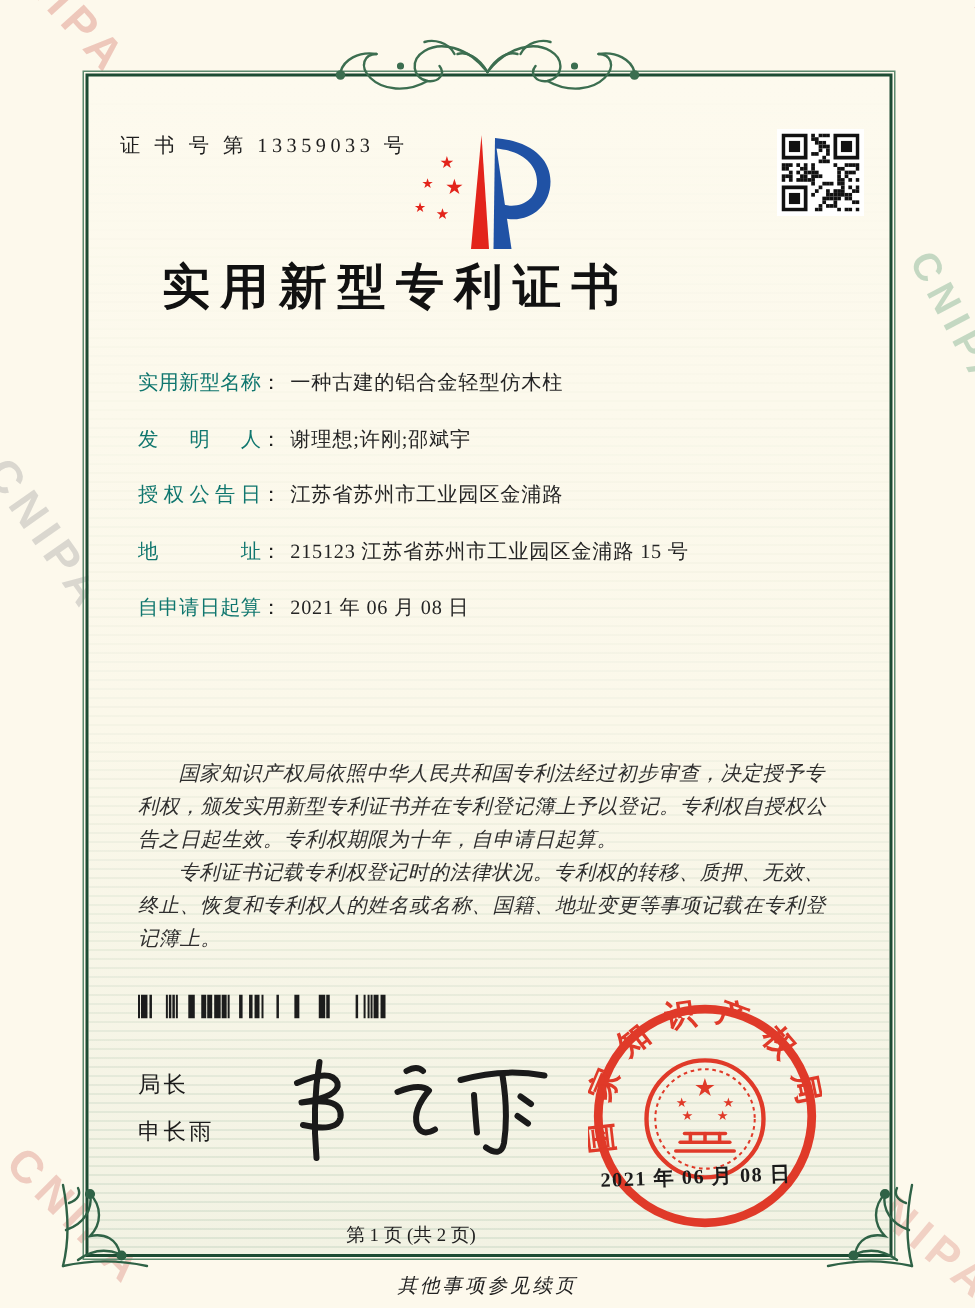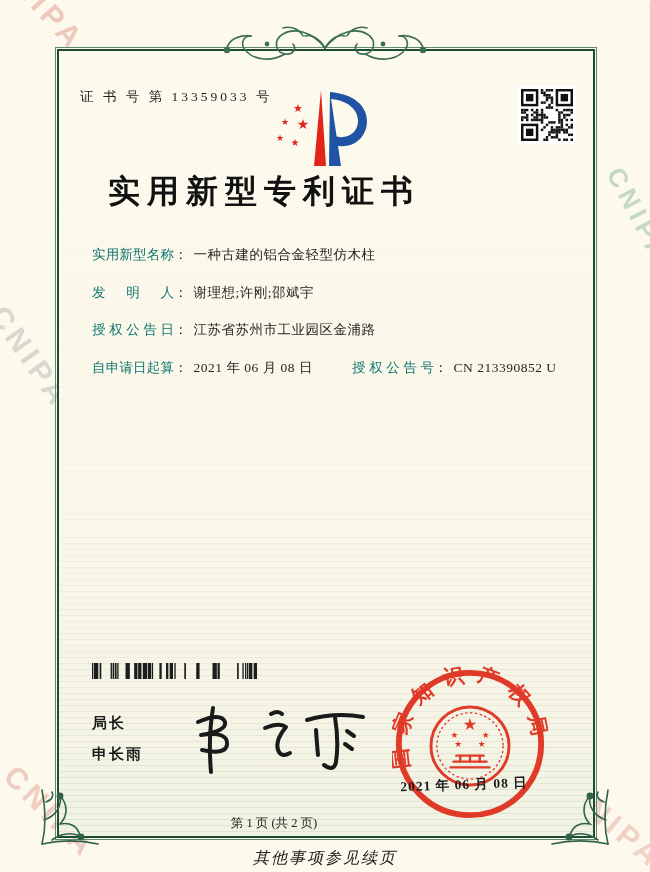--- a/index.html
+++ b/index.html
@@ -46,30 +46,30 @@
   .flabel{display:inline-block; width:82px; text-align:justify; text-align-last:justify; color:#0f766e;}
   .fcolon{display:inline-block; margin-right:6px; color:#1f1f1f;}
   .fvalue{letter-spacing:.5px;}
   .pair2{position:absolute; left:260px; top:0;}
   .paras{position:absolute; left:92px; top:505px; width:470px;
     font-size:13.5px; line-height:22px; color:#2e2e2e; font-style:italic; letter-spacing:.4px;}
   .paras p{margin:0; text-indent:2em;}
   .barcode{position:absolute; left:92px; top:663px; width:166px; height:16px;}
   .barcode svg{width:100%; height:100%; display:block;}
   .issuer{position:absolute; left:92px; top:714px;
-    font-family:"Liberation Sans","DejaVu Sans",sans-serif; font-size:15px; color:#1c1c1c;font-weight:bold;}
+    font-family:"Liberation Sans","DejaVu Sans",sans-serif; font-size:15px; color:#1c1c1c;}
   .issuer div{margin-bottom:12px; letter-spacing:2px;}
   .signature{position:absolute; left:185px; top:698px; width:190px; height:82px;}
   .seal{position:absolute; left:392px; top:666px; width:156px; height:156px; opacity:.92; z-index:4;}
   .seal-date{position:absolute; left:396px; top:776px; width:136px; text-align:center; z-index:5;
     font-size:13.5px; font-weight:bold; color:#1b1b1b; letter-spacing:1px; transform:rotate(-2deg);
     font-family:"Liberation Serif","DejaVu Serif",serif;}
   .page-no{position:absolute; left:0; top:815px; width:548px; text-align:center; font-size:12.5px; color:#222; z-index:3;}
   .note{position:absolute; left:0; top:848px; width:650px; text-align:center;
-    font-size:16px; font-style:italic; letter-spacing:2px; color:#222; z-index:3;}
+    font-size:13px; font-style:italic; letter-spacing:2px; color:#222; z-index:3;}
 </style>
 </head>
 <body>
 
 <div class="page">
 
   <div class="wm wm1">CNIPA</div>
   <div class="wm wm2">CNIPA</div>
   <div class="wm wm3">CNIPA</div>
   <div class="wm wm4">CNIPA</div>
@@ -273,27 +273,31 @@
       <div class="frow">
         <span class="flabel">实用新型名称</span><span class="fcolon">：</span><span class="fvalue">一种古建的铝合金轻型仿木柱</span>
       </div>
       <div class="frow">
         <span class="flabel">发明人</span><span class="fcolon">：</span><span class="fvalue">谢理想;许刚;邵斌宇</span>
       </div>
       <div class="frow">
         <span class="flabel">授权公告日</span><span class="fcolon">：</span><span class="fvalue">江苏省苏州市工业园区金浦路</span>
       </div>
       <div class="frow">
+        <span class="flabel">地址</span><span class="fcolon">：</span><span class="fvalue">215123 江苏省苏州市工业园区金浦路 15 号</span>
+      </div>
+      <div class="frow">
         <span class="flabel">自申请日起算</span><span class="fcolon">：</span><span class="fvalue">2021 年 06 月 08 日</span>
-        <span class="pair2">
-          <span class="flabel">授权公告号</span><span class="fcolon">：</span><span class="fvalue">CN 213390852 U</span>
-        </span>
       </div>
     </div>
 
+    <div class="paras">
+      <p>国家知识产权局依照中华人民共和国专利法经过初步审查，决定授予专利权，颁发实用新型专利证书并在专利登记簿上予以登记。专利权自授权公告之日起生效。专利权期限为十年，自申请日起算。</p>
+      <p>专利证书记载专利权登记时的法律状况。专利权的转移、质押、无效、终止、恢复和专利权人的姓名或名称、国籍、地址变更等事项记载在专利登记簿上。</p>
+    </div>
 
     <div class="barcode">
         <svg id="bcsvg" viewBox="0 0 100 16" preserveAspectRatio="none">
           <rect x="0.0" y="0" width="0.8" height="16" fill="#1c1c1c"></rect>
           <rect x="1.2" y="0" width="2.6" height="16" fill="#1c1c1c"></rect>
           <rect x="4.6" y="0" width="1" height="16" fill="#1c1c1c"></rect>
           <rect x="11.2" y="0" width="0.8" height="16" fill="#1c1c1c"></rect>
           <rect x="12.4" y="0" width="1" height="16" fill="#1c1c1c"></rect>
           <rect x="13.8" y="0" width="1" height="16" fill="#1c1c1c"></rect>
           <rect x="15.2" y="0" width="0.8" height="16" fill="#1c1c1c"></rect>

